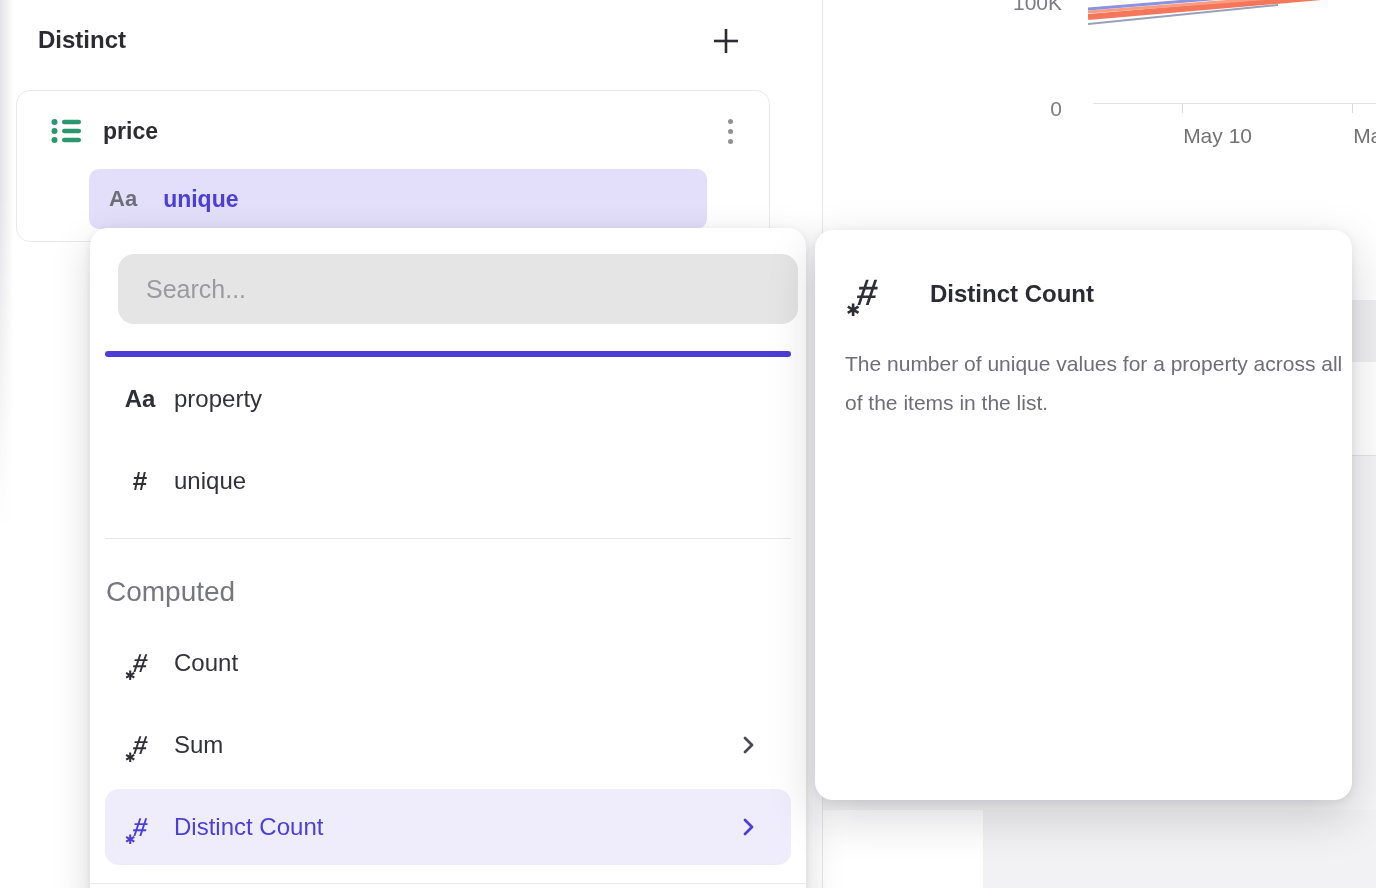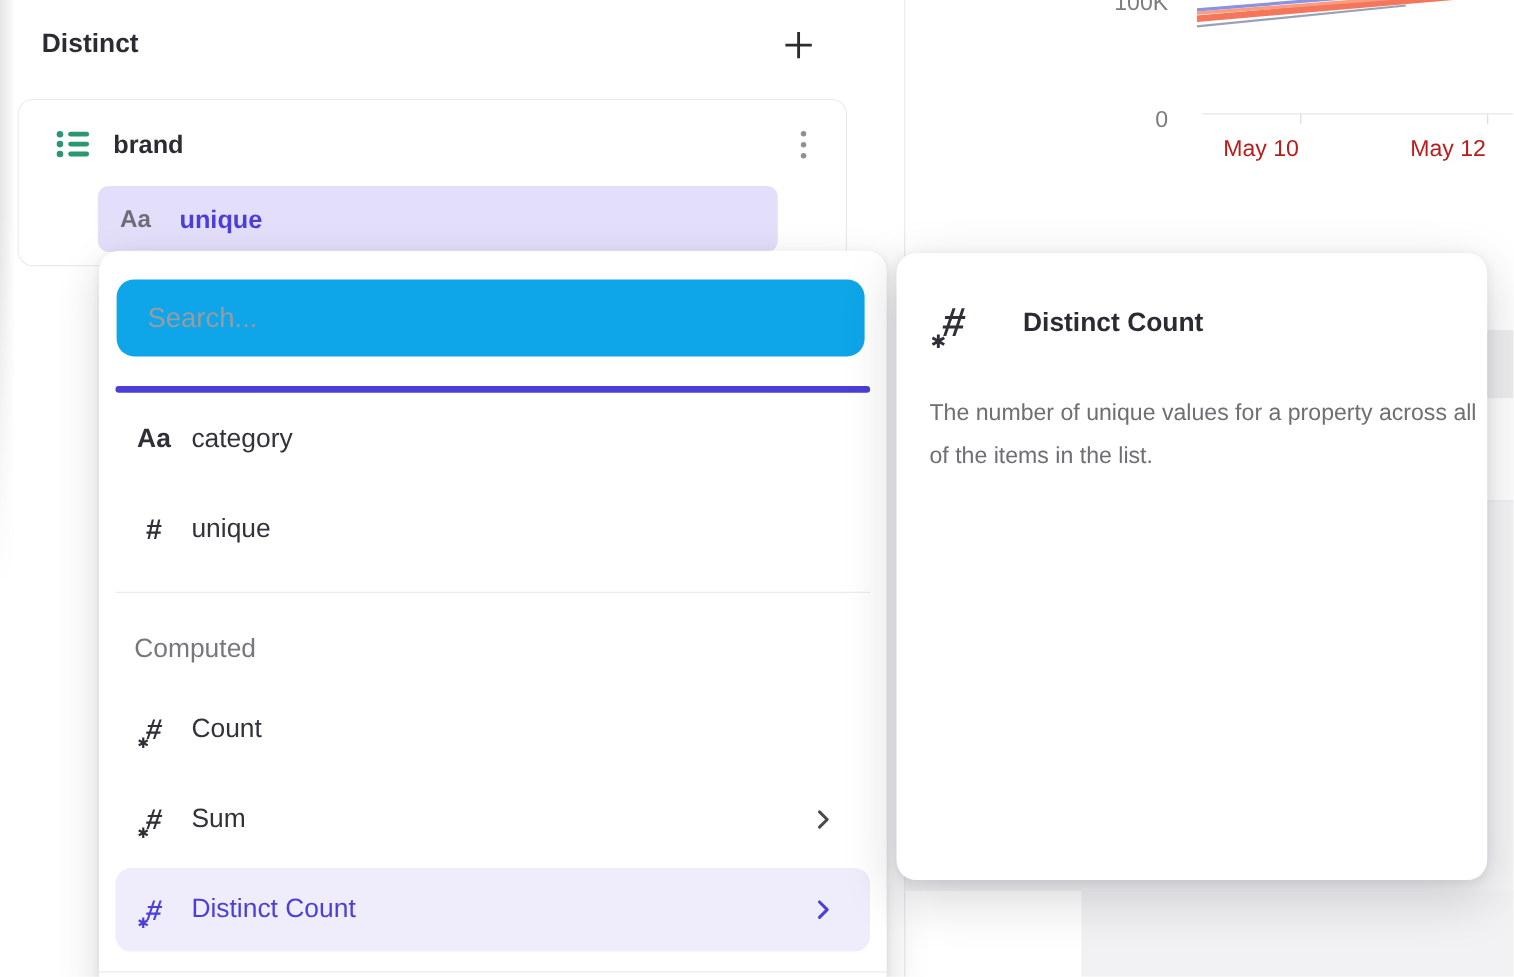--- a/index.html
+++ b/index.html
@@ -11,21 +11,21 @@
   }
   .abs{position:absolute;}
 
   
   .pane-divider{left:822px;top:0;width:1px;height:888px;background:#e8e8ea;}
   .y-tick{left:986px;width:76px;text-align:right;font-size:21px;color:#7c7c82;}
   .y-tick-100k{top:-9px;}
   .y-tick-0{top:97px;}
   .axis-line{left:1093px;top:103px;width:283px;height:1px;background:#e3e3e5;}
   .x-tick-mark{top:104px;width:1px;height:9px;background:#d9d9db;}
-  .x-label{top:124px;width:140px;text-align:left;font-size:21px;color:#b91c1c;}
+  .x-label{top:124px;width:140px;text-align:right;font-size:21px;color:#737373;}
   .chart-lines{left:1088px;top:0;}
   .bg-band1{left:823px;top:300px;width:553px;height:62px;background:#efeff1;}
   .bg-hairline{left:823px;top:455px;width:553px;height:1px;background:#e4e4e6;}
   .bg-band2{left:823px;top:456px;width:553px;height:354px;background:#f5f5f6;}
   .bg-bottom-block{left:983px;top:810px;width:393px;height:78px;background:#f2f2f4;}
 
   
   .left-shadow{
     left:0;top:0;width:14px;height:560px;
     background:linear-gradient(to right, rgba(90,90,110,0.16), rgba(90,90,110,0));
@@ -48,35 +48,35 @@
     background:#e3dffa;display:flex;align-items:center;cursor:pointer;
   }
   .brand-pill .aa{margin-left:20px;font-size:22px;font-weight:600;color:#6e6e7a;}
   .brand-pill .pill-label{margin-left:26px;font-size:23px;font-weight:600;color:#4b3ed9;}
 
   
   .dropdown{
     left:90px;top:228px;width:716px;height:680px;background:#fff;border-radius:18px;
     box-shadow:0 14px 40px rgba(20,20,40,0.16), 0 2px 8px rgba(20,20,40,0.08);
   }
-  .search-wrap{position:absolute;left:16px;top:26px;width:680px;height:70px;background:#0ea5e9;border-radius:16px;}
+  .search-wrap{position:absolute;left:28px;top:26px;width:680px;height:70px;background:#e5e5e5;border-radius:16px;}
   .search-wrap input{
     width:100%;height:100%;border:none;outline:none;background:transparent;box-sizing:border-box;
     padding:0 0 0 28px;font-size:25px;color:#3a3a42;font-family:"Liberation Sans",sans-serif;
   }
   .search-wrap input::placeholder{color:#9a9aa0;}
   .scroll-bar{position:absolute;left:15px;top:123px;width:686px;height:6px;background:#4b3ed6;border-radius:3px;}
 
   .dd-row{position:absolute;left:15px;width:686px;height:66px;display:flex;align-items:center;border-radius:14px;cursor:pointer;box-sizing:border-box;padding-left:17px;}
   .dd-row .ic{width:36px;display:flex;justify-content:center;flex:none;}
   .dd-row .lbl{margin-left:16px;font-size:24px;font-weight:500;color:#32323a;}
   .row-category{top:138px;}
   .row-price{top:220px;}
   .dd-divider{position:absolute;left:15px;top:310px;width:686px;height:1px;background:#e9e9eb;}
-  .section-label{position:absolute;left:32px;top:348px;font-size:24px;color:#77777f;}
+  .section-label{position:absolute;left:16px;top:348px;font-size:28px;color:#77777f;}
   .row-size{top:402px;}
   .row-sum{top:484px;}
   .row-distinct{top:561px;height:76px;background:#efedfb;}
   .row-distinct .lbl{color:#4b3ed9;}
   .chev{position:absolute;right:36px;}
   .dd-bottom-divider{position:absolute;left:0;top:655px;width:716px;height:1px;background:#e9e9eb;}
 
   .ic-text{font-size:24px;font-weight:700;color:#2f2f37;}
   .ic-hash{font-size:26px;font-weight:700;color:#2f2f37;}
   .ic-computed{position:relative;display:inline-block;line-height:1;}
@@ -86,21 +86,21 @@
 
   
   .popover{
     left:815px;top:230px;width:537px;height:570px;background:#fff;border-radius:18px;
     box-shadow:0 16px 48px rgba(20,20,40,0.18), 0 2px 10px rgba(20,20,40,0.08);
   }
   .pop-icon{position:absolute;left:42px;top:44px;}
   .pop-icon .hash{font-size:37px;}
   .pop-icon .star{font-size:17px;left:-11px;bottom:-8px;}
   .pop-title{position:absolute;left:115px;top:50px;font-size:24px;font-weight:700;color:#2b2b33;}
-  .pop-desc{position:absolute;left:30px;top:126px;width:508px;font-size:21px;line-height:39px;color:#6e6e74;}
+  .pop-desc{position:absolute;left:30px;top:114px;width:508px;font-size:21px;line-height:39px;color:#6e6e74;}
 </style>
 </head>
 <body>
 
 <div class="abs pane-divider"></div>
 
 <div class="abs y-tick y-tick-100k">100K</div>
 <div class="abs y-tick y-tick-0">0</div>
 <div class="abs axis-line"></div>
 <div class="abs x-tick-mark" style="left:1182px;"></div>
@@ -134,21 +134,21 @@
 <div class="abs cart-card">
   <div class="cart-row">
     <svg width="30" height="28" viewBox="0 0 30 28">
       <circle cx="3.5" cy="5" r="3" fill="#2a9770"></circle>
         <rect x="11" y="2.8" width="19" height="4.4" rx="2.2" fill="#2a9770"></rect>
       <circle cx="3.5" cy="14" r="3" fill="#2a9770"></circle>
         <rect x="11" y="11.8" width="19" height="4.4" rx="2.2" fill="#2a9770"></rect>
       <circle cx="3.5" cy="23" r="3" fill="#2a9770"></circle>
         <rect x="11" y="20.8" width="19" height="4.4" rx="2.2" fill="#2a9770"></rect>
     </svg>
-    <span class="cart-label">brand</span>
+    <span class="cart-label">price</span>
   </div>
   <div class="kebab">
     <i></i>
       <i></i>
       <i></i>
   </div>
   <div class="brand-pill">
     <span class="aa">Aa</span>
     <span class="pill-label">unique</span>
   </div>
@@ -158,21 +158,21 @@
   <div class="search-wrap">
     <input type="text" placeholder="Search..." style="">
   </div>
 
   <div class="scroll-bar"></div>
 
   <div class="dd-row row-category">
     <span class="ic">
         <span class="ic-text">Aa</span>
       </span>
-    <span class="lbl">category</span>
+    <span class="lbl">property</span>
   </div>
 
   <div class="dd-row row-price">
     <span class="ic">
         <span class="ic-hash">#</span>
       </span>
     <span class="lbl">unique</span>
   </div>
 
   <div class="dd-divider"></div>

